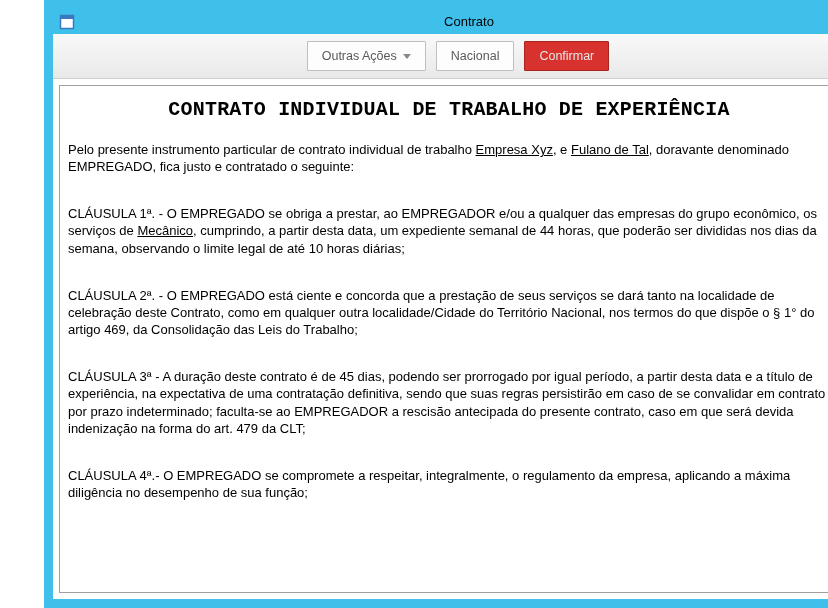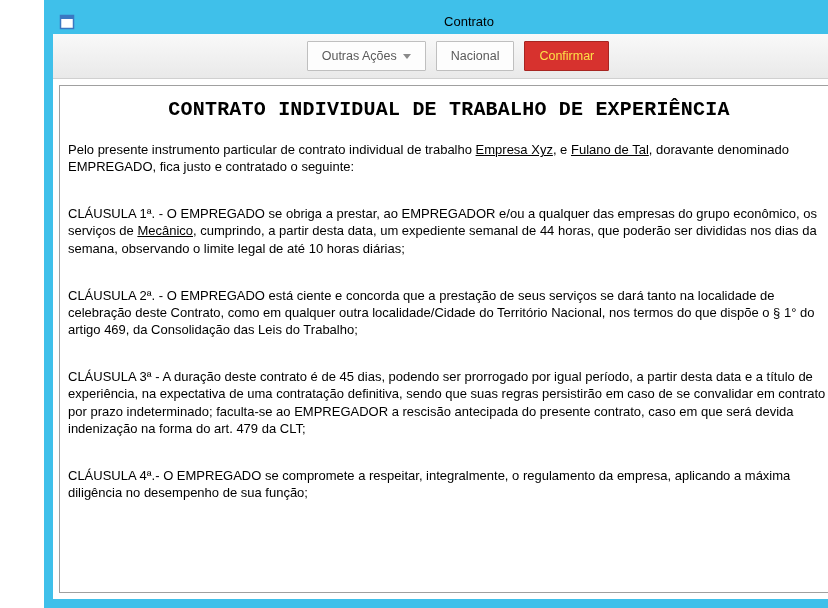--- a/index.html
+++ b/index.html
@@ -6,21 +6,21 @@
   .window{width:828px;height:608px;background:#3fc0ea;box-sizing:border-box;padding:9px;position:relative;margin-left:44px;}
   .titlebar{height:25px;display:flex;align-items:center;position:relative;}
   .title-icon{width:16px;height:16px;margin-left:6px;display:flex;align-items:center;justify-content:center;}
   .title-text{flex:1;text-align:center;color:#000;font-size:13px;}
   .close-btn{width:34px;height:22px;background:#c9302c;position:absolute;right:0;top:0;display:flex;align-items:center;justify-content:center;cursor:pointer;}
   .close-btn span{color:#000;font-weight:bold;font-size:13px;}
   .client{background:#fff;width:100%;height:calc(100% - 25px);box-sizing:border-box;display:flex;flex-direction:column;}
   .toolbar{height:44px;background:linear-gradient(to bottom,#f9f9f9 0%,#e9e9e9 100%);border-bottom:1px solid #d0d0d0;display:flex;align-items:center;justify-content:center;padding:0 12px;gap:10px;}
   .btn{height:28px;padding:0 14px;font-size:12.5px;border-radius:1px;cursor:pointer;display:flex;align-items:center;gap:6px;}
   .btn.secondary{background:#fdfdfd;border:1px solid #bfbfbf;color:#5a5a5a;}
-  .btn.primary{background:#d7322e;border:1px solid #a72521;color:#fde047;}
+  .btn.primary{background:#d7322e;border:1px solid #a72521;color:#e5e5e5;}
   .btn .chev{width:0;height:0;border-left:4px solid transparent;border-right:4px solid transparent;border-top:5px solid #8a8a8a;}
   .doc-wrap{flex:1;margin:6px;border:1px solid #a0a0a0;position:relative;overflow:hidden;}
   .doc-scroll{position:absolute;inset:0;right:18px;overflow:hidden;background:#fff;}
   .scrollbar{position:absolute;top:0;right:0;bottom:0;width:18px;border-left:1px solid #bdbdbd;background:#efefef;display:flex;flex-direction:column;align-items:center;}
   .sb-btn{width:100%;height:18px;display:flex;align-items:center;justify-content:center;border-bottom:1px solid #ccc;font-size:10px;color:#555;cursor:pointer;}
   .sb-btn.down{border-bottom:none;border-top:1px solid #ccc;margin-top:auto;}
   .sb-track{flex:1;position:relative;width:100%;}
   .sb-grip{position:absolute;top:0;left:1px;right:1px;height:82px;border:1px solid #a9a9a9;background:#fcfcfc;display:flex;align-items:center;justify-content:center;}
   .sb-grip::after{content:"";width:9px;height:8px;background:repeating-linear-gradient(to bottom,#8a8a8a 0 1px,transparent 1px 3px);}
   .doc{padding:4px 8px 0 8px;color:#000;}

